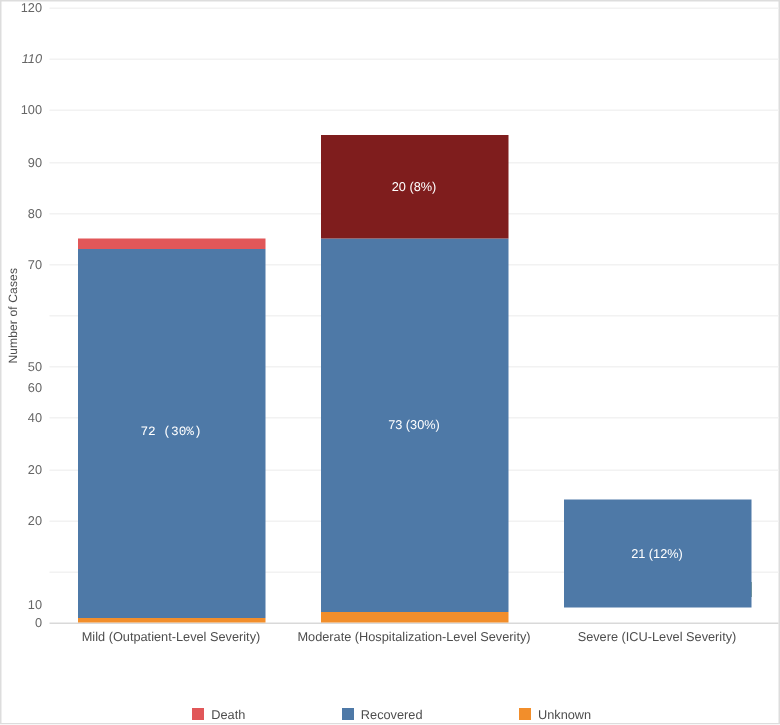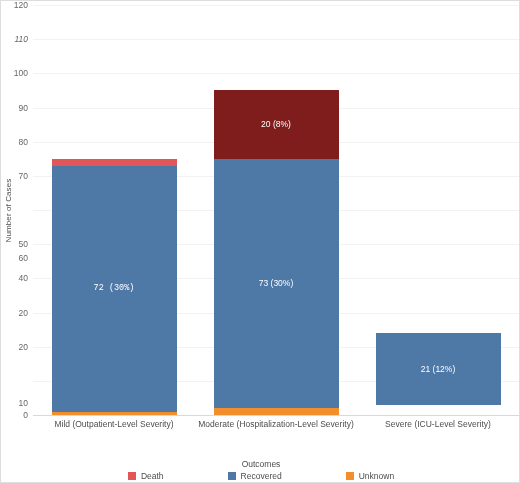--- a/index.html
+++ b/index.html
@@ -240,21 +240,20 @@
       </div>
   </div>
 
   <div class="x-axis" id="x-axis">
       <div class="x-tick-label" style="left: 81px;">Mild (Outpatient-Level Severity)</div>
       <div class="x-tick-label" style="left: 243px;">Moderate (Hospitalization-Level Severity)</div>
       <div class="x-tick-label" style="left: 405px;">Severe (ICU-Level Severity)</div>
     </div>
 
   <div class="legend">
-    <div class="legend-title">Outcomes</div>
     <div class="legend-items" id="legend-items">
         <div class="legend-item">
           <span class="legend-swatch" style="background: rgb(225, 87, 89);"></span>
           <span class="legend-label">Death</span>
         </div>
         <div class="legend-item">
           <span class="legend-swatch" style="background: rgb(78, 121, 167);"></span>
           <span class="legend-label">Recovered</span>
         </div>
         <div class="legend-item">

